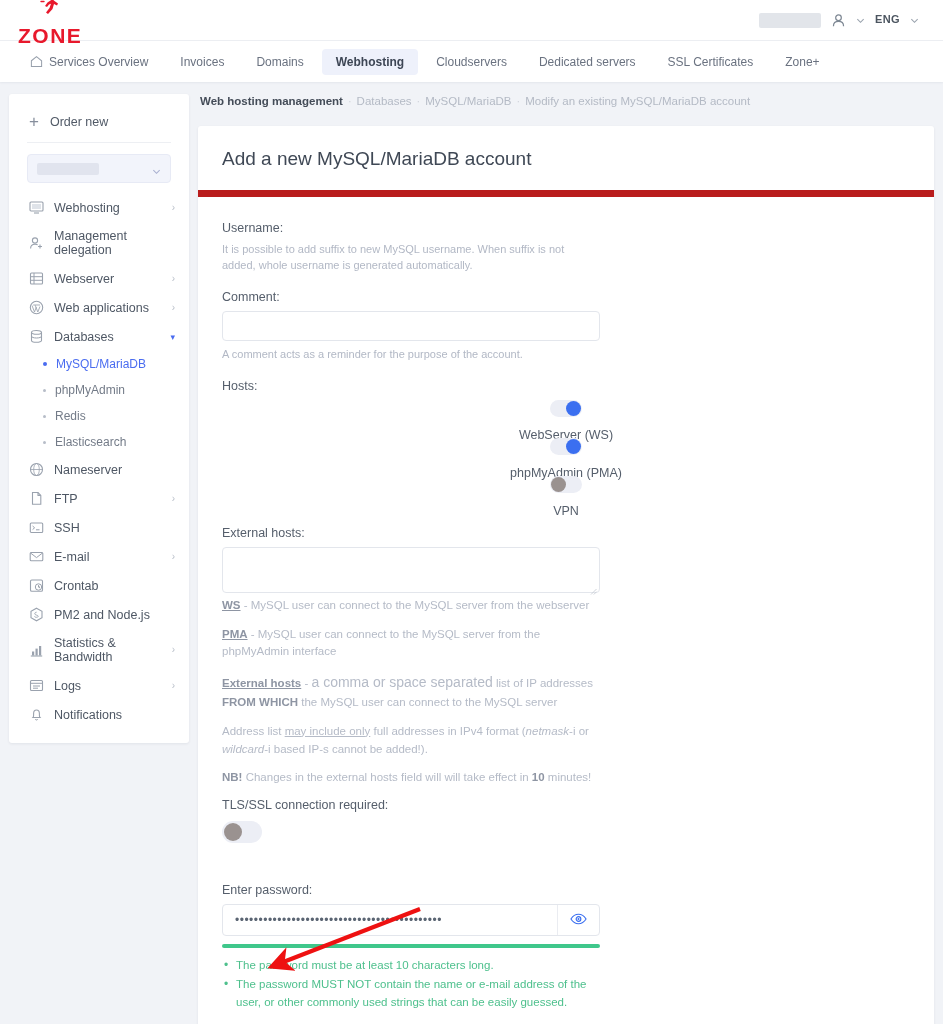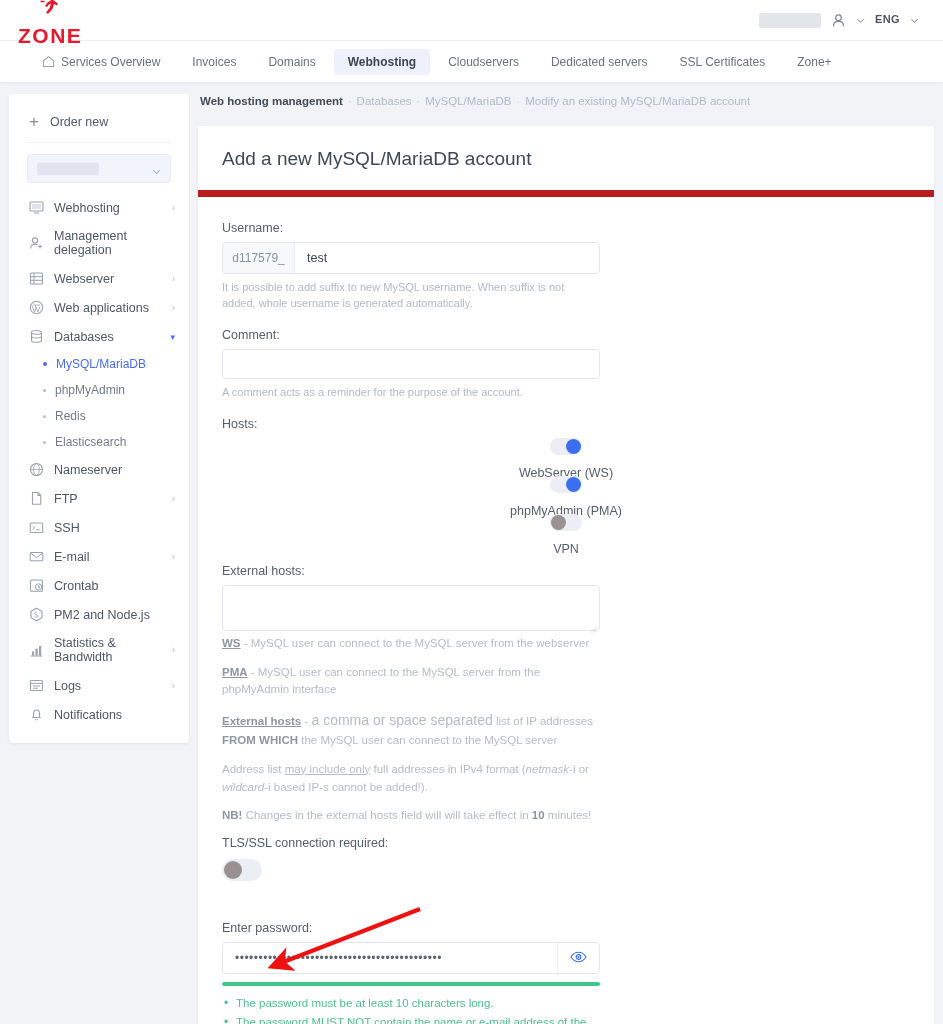--- a/index.html
+++ b/index.html
@@ -35,21 +35,21 @@
   .person-icon { width: 15px; height: 15px; }
   .chev { width: 9px; height: 9px; }
   .lang { font-size: 11px; font-weight: 700; color: #4c5560; letter-spacing: .4px; }
 
   
   .navbar {
     height: 42px; background: #fff;
     border-top: 1px solid #eceef2;
     box-shadow: 0 1px 2px rgba(20,30,60,.06);
     display: flex; align-items: center;
-    padding: 0 28px; gap: 4px;
+    padding: 0 16px; gap: 4px;
   }
   .nav-item {
     display: flex; align-items: center; gap: 6px;
     font-size: 12px; color: #6a7280;
     padding: 6px 14px; border-radius: 4px;
     white-space: nowrap; cursor: pointer;
   }
   .nav-item.active { background: #eef1fb; color: #3d4655; font-weight: 700; }
   .home-icon { width: 13px; height: 13px; }
 
@@ -498,24 +498,20 @@
     </div>
 
     <div class="card">
       <div class="card-head">
         <div class="card-title">Add a new MySQL/MariaDB account</div>
       </div>
 
       <div class="card-body">
 
         <div class="field-label">Username:</div>
-        <div class="username-row">
-          <div class="username-prefix">d117579_</div>
-          <div class="username-value">test</div>
-        </div>
         <div class="help-small">It is possible to add suffix to new MySQL username. When suffix is not added, whole username is generated automatically.</div>
 
         <div class="field-label" style="margin-top:16px">Comment:</div>
         <div class="comment-input"></div>
         <div class="help-small">A comment acts as a reminder for the purpose of the account.</div>
 
         <div class="field-label" style="margin-top:16px">Hosts:</div>
         <div class="hosts-list">
           <div class="toggle-row">
             <span class="toggle on">

